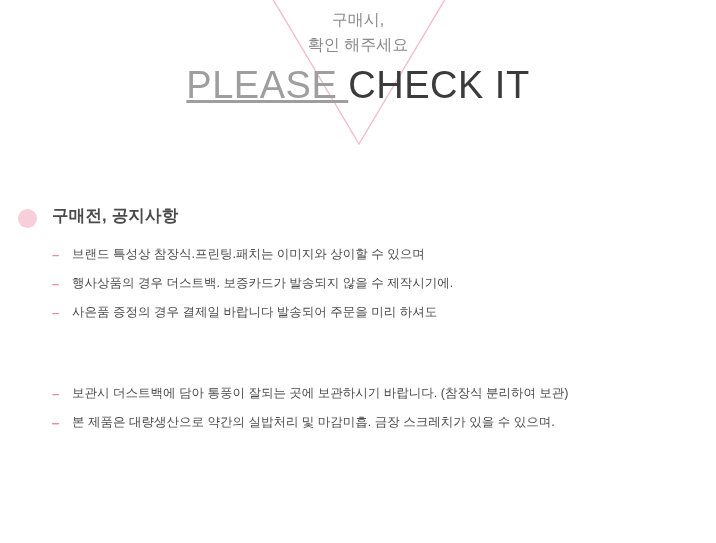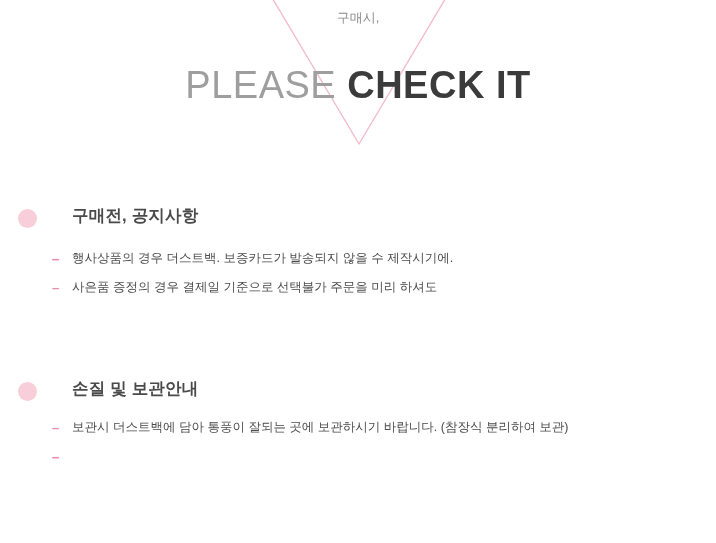--- a/index.html
+++ b/index.html
@@ -27,41 +27,42 @@
     position: absolute;
     top: -6px;
     left: 266px;
   }
   .subtitle {
     position: absolute;
     top: 8px;
     left: 0;
     width: 716px;
     text-align: center;
-    font-size: 13px;
+    font-size: 16px;
     color: #8a8a8a;
     line-height: 1.55;
   }
   .maintitle {
     position: absolute;
     top: 64px;
     left: 0;
     width: 716px;
     text-align: center;
     font-size: 38px;
     letter-spacing: 0.5px;
     white-space: nowrap;
   }
   .maintitle .light {
     color: #9e9e9e;
     font-weight: normal;
+    text-decoration: underline;
   }
   .maintitle .dark {
     color: #3b3b3b;
-    font-weight: bold;
+    font-weight: normal;
   }
 
   
   .section {
     position: absolute;
     left: 0;
     width: 716px;
   }
   .sec1 { top: 205px; }
   .sec2 { top: 378px; }
@@ -80,21 +81,20 @@
     background: #f7ced9;
   }
   .sec-title {
     position: absolute;
     left: 52px;
     top: 0px;
     font-size: 16.5px;
     font-weight: bold;
     color: #4a4a4a;
     letter-spacing: 0.2px;
-    margin-left: 20px;
   }
 
   .items {
     position: relative;
     margin-top: 6px;
   }
   .item {
     position: relative;
     padding-left: 72px;
     margin-bottom: 10px;
@@ -118,57 +118,56 @@
 <body>
 
 <div class="header">
 
   <svg class="chevron-svg" width="186" height="160" viewBox="0 0 186 160">
     <polyline points="5,2 93,150 181,2" fill="none" stroke="#f3bccb" stroke-width="1.4"></polyline>
   </svg>
 
   <div class="subtitle">
     <div>구매시,</div>
+    <div>확인 해주세요</div>
   </div>
 
   <div class="maintitle">
     <span class="light">PLEASE </span><span class="dark">CHECK IT</span>
   </div>
 </div>
 
 <div class="section sec1">
   <div class="sec-head">
     <span class="bullet-dot"></span>
     <span class="sec-title">구매전, 공지사항</span>
   </div>
   <div class="items">
     <div class="item">
       <span class="dash">–</span>
+      <span>브랜드 특성상 참장식.프린팅.패치는 이미지와 상이할 수 있으며</span>
     </div>
     <div class="item">
       <span class="dash">–</span>
       <span>행사상품의 경우 더스트백. 보증카드가 발송되지 않을 수 제작시기에.</span>
     </div>
     <div class="item">
       <span class="dash">–</span>
-      <span>사은품 증정의 경우 결제일 기준으로 선택불가 주문을 미리 하셔도</span>
+      <span>사은품 증정의 경우 결제일 바랍니다 발송되어 주문을 미리 하셔도</span>
     </div>
   </div>
 </div>
 
 <div class="section sec2">
-  <div class="sec-head">
-    <span class="bullet-dot"></span>
-    <span class="sec-title">손질 및 보관안내</span>
-  </div>
   <div class="items">
     <div class="item">
       <span class="dash">–</span>
       <span>보관시 더스트백에 담아 통풍이 잘되는 곳에 보관하시기 바랍니다. (참장식 분리하여 보관)</span>
     </div>
     <div class="item">
       <span class="dash">–</span>
     </div>
     <div class="item">
       <span class="dash">–</span>
+      <span>본 제품은 대량생산으로 약간의 실밥처리 및 마감미흡. 금장 스크레치가 있을 수 있으며.</span>
     </div>
   </div>
 </div>
 
 </body></html>

